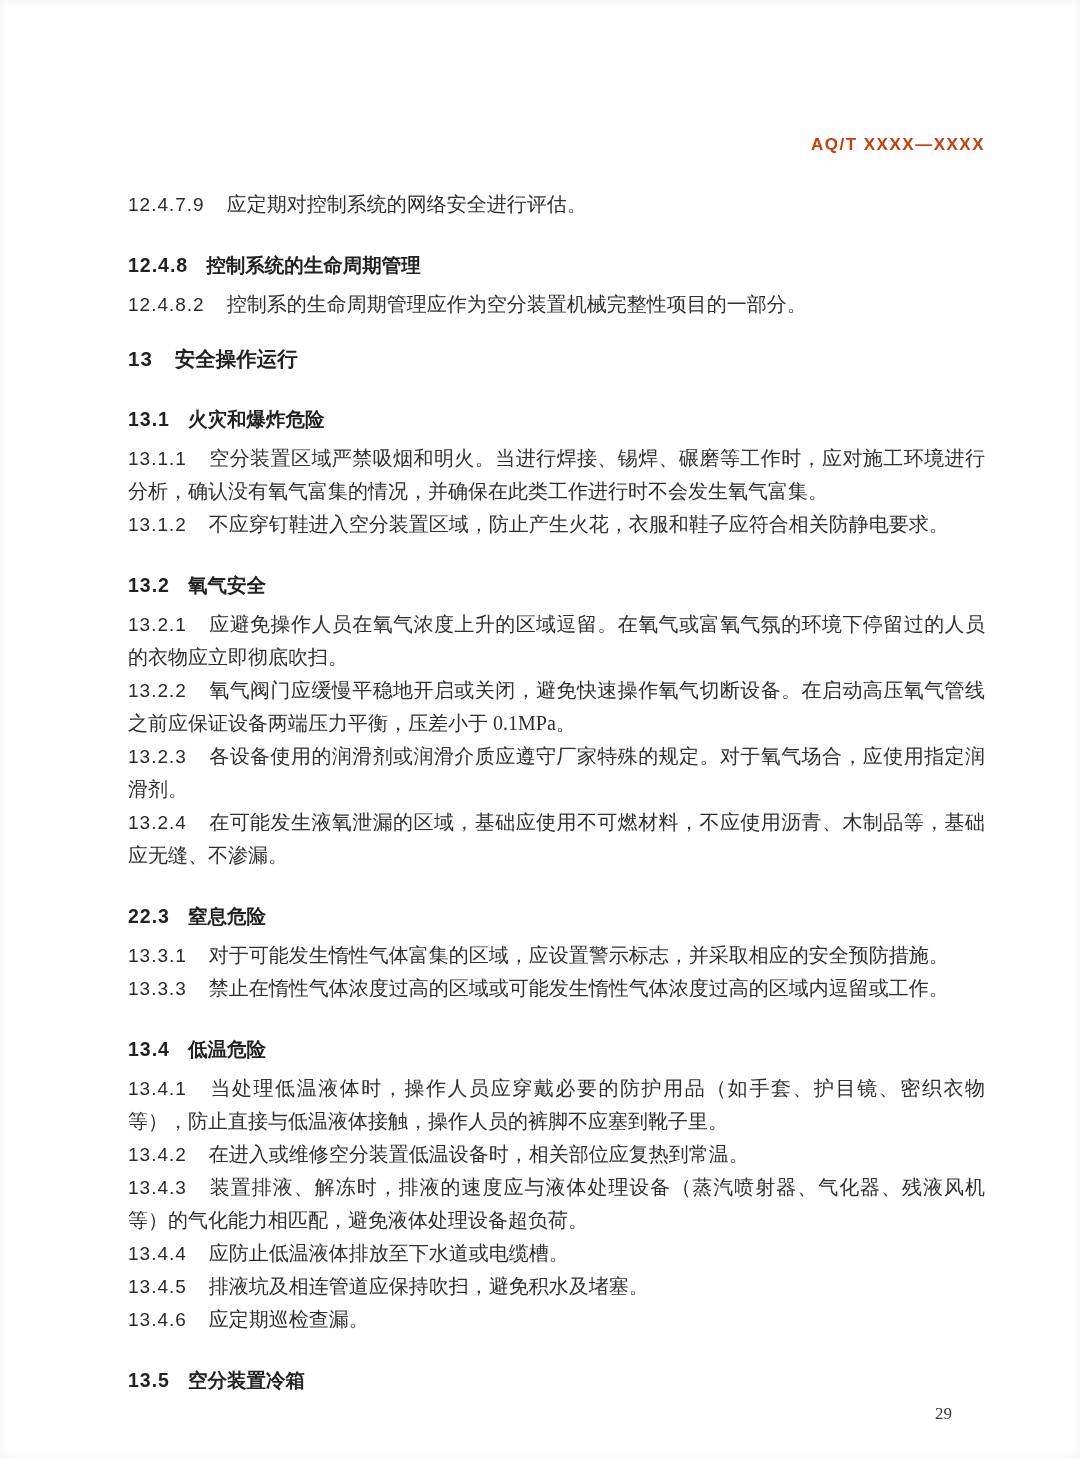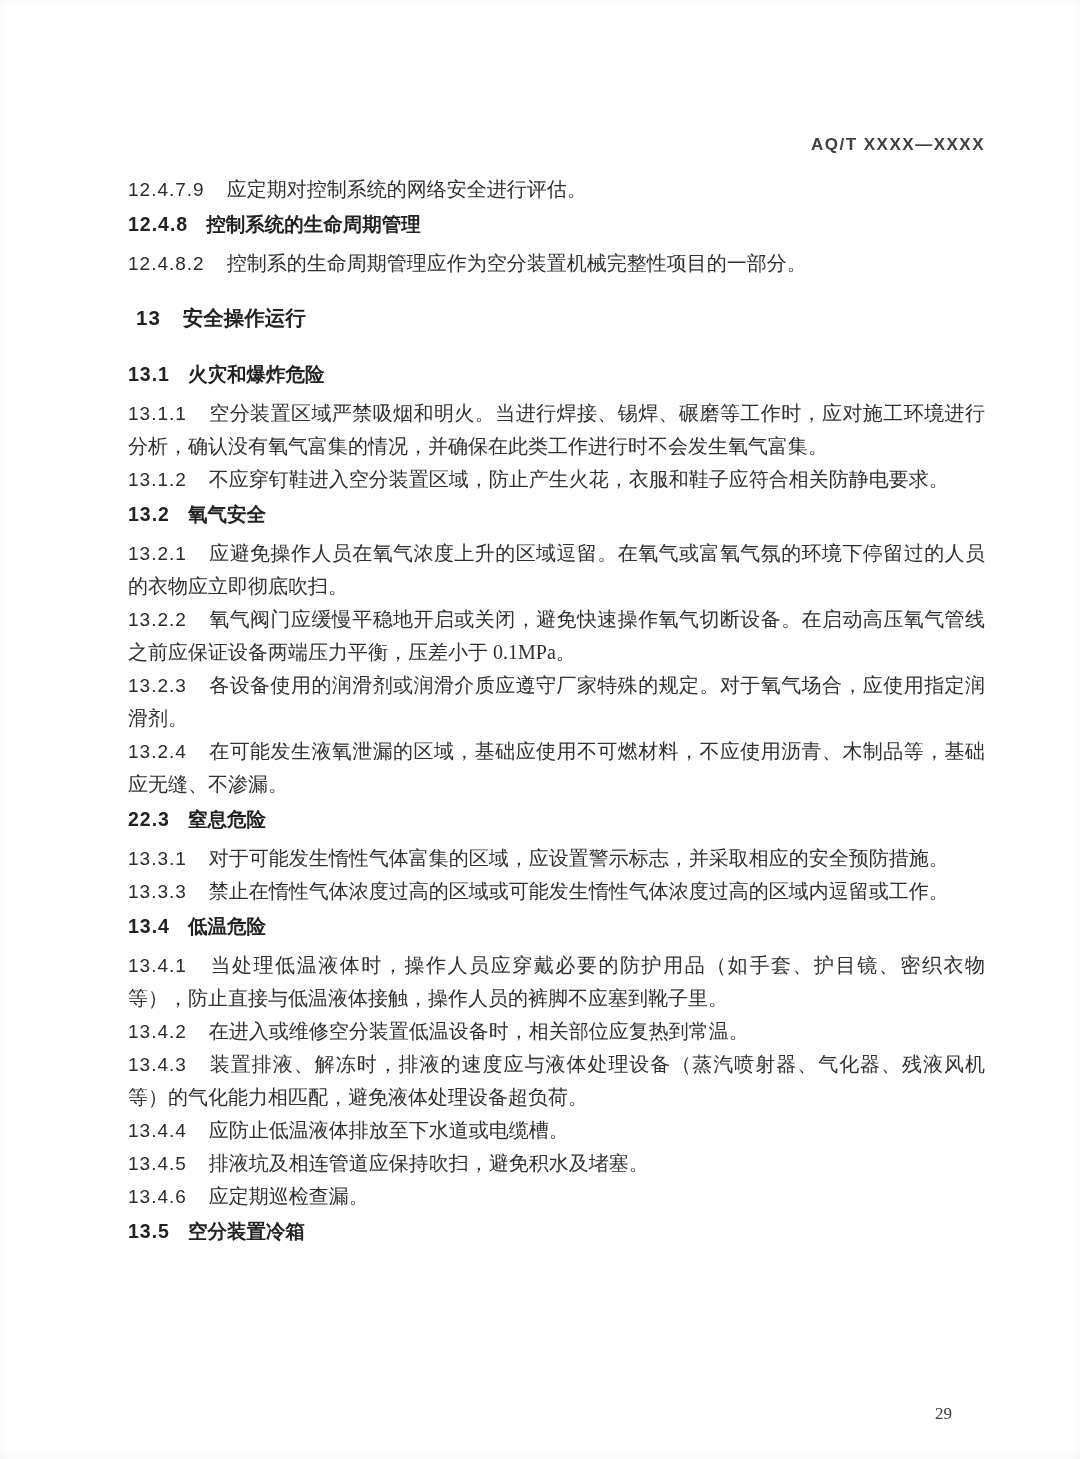--- a/index.html
+++ b/index.html
@@ -23,22 +23,22 @@
     color: #2f2f2f;
   }
   
   .running-header {
     font-family: "Liberation Sans", "DejaVu Sans", sans-serif;
     font-weight: 600;
     font-size: 17px;
     line-height: 24px;
     letter-spacing: 1.5px;
     text-align: right;
-    margin-bottom: 16px;
-    color: #404040;
+    margin-bottom: 31px;
+    color: #c2410c;
   }
   
   .clause {
     font-family: "Liberation Serif", "DejaVu Serif", serif;
     font-size: 20px;
     line-height: 33px;
     text-align: justify;
     margin: 0;
     color: #303030;
   }
@@ -49,32 +49,32 @@
     margin-right: 22px;
     white-space: nowrap;
     color: #2b2b2b;
   }
   
   .heading {
     font-family: "Liberation Sans", "DejaVu Sans", sans-serif;
     font-weight: 700;
     font-size: 19.5px;
     line-height: 33px;
-    margin: 2px 0 6px;
+    margin: 28px 0 6px;
     color: #222222;
     text-align: left;
   }
   .heading .num {
     letter-spacing: 1px;
     margin-right: 18px;
     white-space: nowrap;
   }
   .heading.level-1 {
     font-size: 20.5px;
-    margin: 21px 8px 24px;
+    margin: 21px 0 24px;
   }
   .heading.level-1 .num { margin-right: 22px; }
   
   .page-number {
     position: absolute;
     top: 1403px;
     right: 128px;
     font-family: "Liberation Serif", "DejaVu Serif", serif;
     font-size: 17px;
     line-height: 22px;

